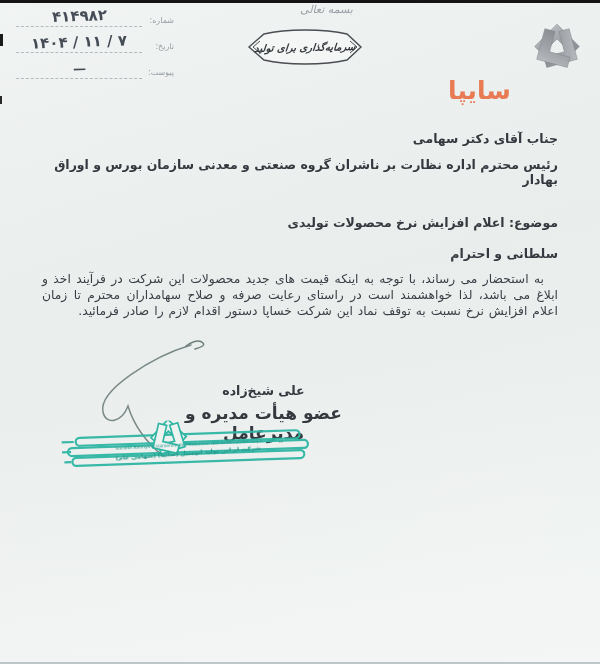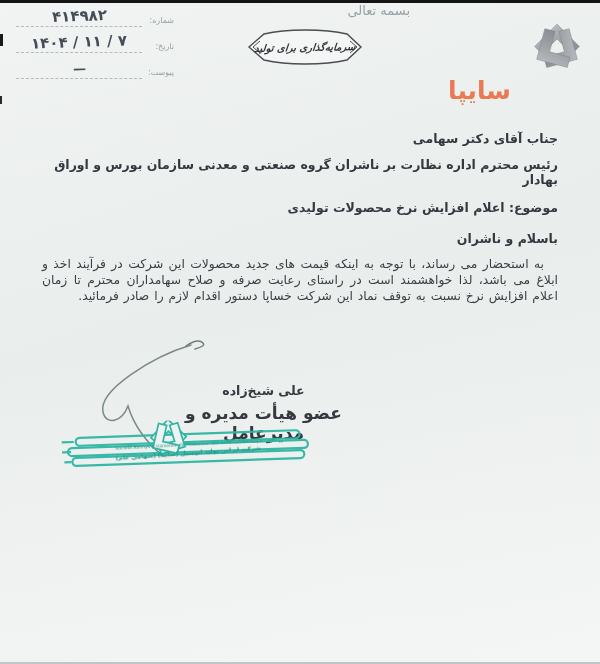--- a/index.html
+++ b/index.html
@@ -12,22 +12,22 @@
       linear-gradient(180deg, #ecf0ef 0%, #edf1f0 55%, #f1f4f3 100%);
     color:#3a3e45;
   }
   
   .scan-top { position:absolute; top:0; left:0; width:600px; height:3px; background:#141414; }
   .scan-bottom { position:absolute; bottom:0; left:0; width:600px; height:2px; background:#bfc6c8; }
   .scan-tick1 { position:absolute; top:34px; left:0; width:3px; height:12px; background:#1a1a1a; }
   .scan-tick2 { position:absolute; top:96px; left:0; width:2px; height:8px; background:#2a2a2a; }
 
   .bismillah {
-    position:absolute; top:3px; left:300px; width:110px; text-align:right;
-    font-size:13px; color:#9aa1a6; direction:rtl;
+    position:absolute; top:3px; left:300px; width:110px; text-align:left;
+    font-size:11px; color:#9aa1a6; direction:rtl;font-style:italic;
   }
 
   
   .meta { position:absolute; top:6px; left:16px; width:158px; direction:rtl; }
   .meta-row { display:flex; align-items:flex-end; margin-bottom:5px; min-height:20px; }
   .meta-label { flex:0 0 32px; font-size:8px; color:#98a0a6; padding-bottom:2px; }
   .meta-line {
     flex:1 1 auto; border-bottom:1px dashed #b3babe; text-align:center; padding-bottom:1px;
   }
   .hand {
@@ -50,21 +50,21 @@
   .wordmark {
     position:absolute; left:448px; top:36px; width:76px; text-align:left; direction:rtl;
     font-size:25px; font-weight:bold; color:#e87a54; letter-spacing:1px;margin-top:40px;
   }
   .brand-diamond { position:absolute; left:530px; top:23px; width:54px; height:48px; }
 
   
   .letter { position:absolute; left:42px; top:131px; width:516px; direction:rtl; text-align:right; }
   .l { font-size:12.5px; font-weight:bold; color:#35393f; line-height:15px; }
   .l2 { margin-top:11px; }
-  .l3 { margin-top:13px; }
+  .l3 { margin-top:28px; }
   .l4 { margin-top:16px; }
   .body-par {
     margin-top:10px; font-size:12.3px; color:#3a3e45; line-height:16px;
     text-align:justify; text-align-last:right; text-indent:14px; word-spacing:1px;
   }
 
   
   .sig-stroke { position:absolute; left:90px; top:334px; width:135px; height:130px; }
   .sig-text { position:absolute; left:130px; top:383px; width:175px; text-align:center; direction:rtl;margin-left:46px; }
   .sig-name { font-size:12.5px; font-weight:bold; color:#35393f; }
@@ -130,21 +130,21 @@
       <path d="M50,2 L92,44 L78,58 L50,30 L22,58 L8,44 Z"></path>
       <path d="M50,2 L92,44 L78,58 L50,30 L22,58 L8,44 Z" transform="rotate(120 50 46)"></path>
       <path d="M50,2 L92,44 L78,58 L50,30 L22,58 L8,44 Z" transform="rotate(240 50 46)"></path>
     </g>
   </svg>
 
   <div class="letter">
     <div class="l l1">جناب آقای دکتر سهامی</div>
     <div class="l l2">رئیس محترم اداره نظارت بر ناشران گروه صنعتی و معدنی سازمان بورس و اوراق بهادار</div>
     <div class="l l3">موضوع: اعلام افزایش نرخ محصولات تولیدی</div>
-    <div class="l l4">باسلام و ناشران</div>
+    <div class="l l4">سلطانی و احترام</div>
     <p class="body-par">به استحضار می رساند، با توجه به اینکه قیمت های جدید محصولات این شرکت در فرآیند اخذ و ابلاغ می باشد، لذا خواهشمند است در راستای رعایت صرفه و صلاح سهامداران محترم تا زمان اعلام افزایش نرخ نسبت به توقف نماد این شرکت خساپا دستور اقدام لازم را صادر فرمائید.</p>
   </div>
 
   <svg class="sig-stroke" viewBox="0 0 135 130">
     <path d="M 96,12 q 12,-8 17,-3 q 3,3 -8,6" fill="none" stroke="#6e7e7c" stroke-width="1.5" stroke-linecap="round"></path>
     <path d="M 101,11 C 64,22 8,56 13,78 C 16,92 32,88 38,72 C 44,92 56,108 73,122" fill="none" stroke="#6e7e7c" stroke-width="1.5" stroke-linecap="round" opacity="0.9"></path>
   </svg>
 
   <div class="sig-text">
     <div class="sig-name">علی شیخ‌زاده</div>

